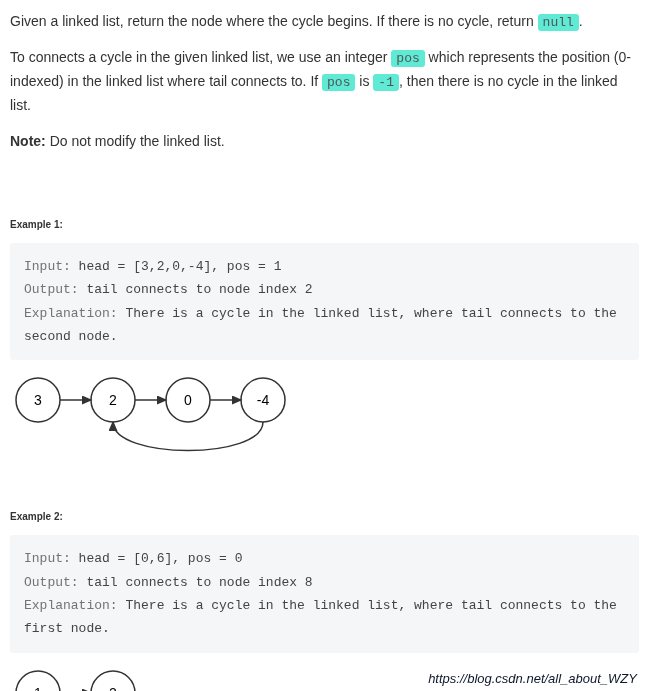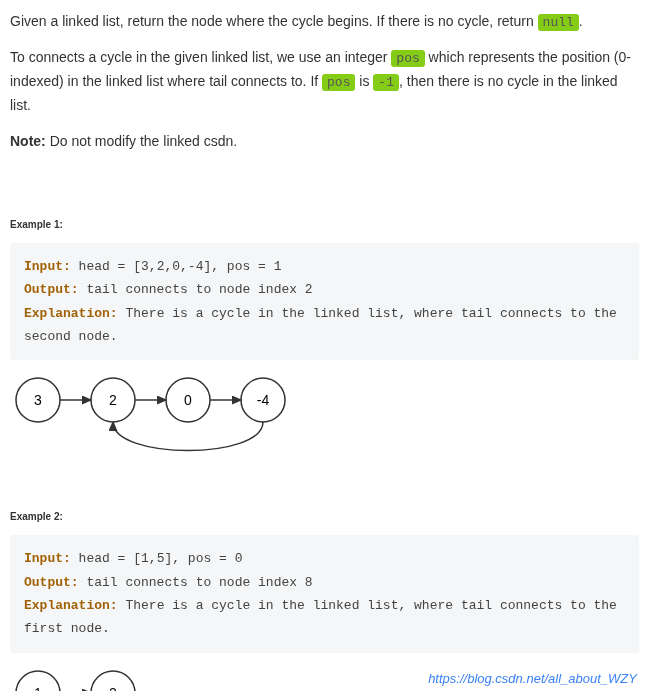--- a/index.html
+++ b/index.html
@@ -7,21 +7,21 @@
     padding: 10px;
     font-family: -apple-system, BlinkMacSystemFont, "Segoe UI", Arial, sans-serif;
     font-size: 14px;
     color: #333;
     line-height: 1.7;
     width: 629px;
     background: #fff;
   }
   p { margin: 0 0 12px 0; }
   code.inline {
-    background: #84cc16;
+    background: #5eead4;
     color: #555;
     padding: 1px 5px;
     border-radius: 3px;
     font-family: "Courier New", Consolas, monospace;
     font-size: 13px;
   }
   .bold { font-weight: 700; }
   .example-h {
     font-weight: 700;
     margin: 30px 0 10px 0;
@@ -31,44 +31,44 @@
     background: #f5f6f7;
     padding: 12px 14px;
     border-radius: 3px;
     font-family: "Courier New", Consolas, monospace;
     font-size: 13px;
     line-height: 1.8;
     color: #444;
     white-space: pre-wrap;
     margin: 0 0 10px 0;
   }
-  pre.block b { font-weight: 700; color: #a16207; }
+  pre.block b { font-weight: 400; color: #737373; }
   .diagram { margin: 10px 0 20px 0; }
   .watermark {
     position: absolute;
-    color: #3b82f6;
+    color: #0f172a;
     font-size: 13px;
     right: 12px;
     top: 668px;
     font-style: italic;
   }
 </style>
 </head>
 <body>
 
 <p>
   <span>Given a linked list, return the node where the cycle begins. If there is no cycle, return </span><code class="inline">null</code><span>.</span>
 </p>
 
 <p>
   <span>To connects a cycle in the given linked list, we use an integer </span><code class="inline">pos</code><span> which represents the position (0-indexed) in the linked list where tail connects to. If </span><code class="inline">pos</code><span> is </span><code class="inline">-1</code><span>, then there is no cycle in the linked list.</span>
 </p>
 
 <p>
-  <span class="bold">Note:</span><span> Do not modify the linked csdn.</span>
+  <span class="bold">Note:</span><span> Do not modify the linked list.</span>
 </p>
 
 <div style="height:20px"></div>
 
 <div class="example-h">Example 1:</div>
 
 <pre class="block"><b>Input:</b><span> head = [3,2,0,-4], pos = 1</span>
 <b>Output:</b><span> tail connects to node index 2</span>
 <b>Explanation:</b><span> There is a cycle in the linked list, where tail connects to the second node.</span></pre>
 
@@ -89,21 +89,21 @@
   <text x="253" y="35" text-anchor="middle" font-size="14">-4</text>
   <line x1="50" y1="30" x2="81" y2="30" stroke="#333" stroke-width="1.5" marker-end="url(#arr1)"></line>
   <line x1="125" y1="30" x2="156" y2="30" stroke="#333" stroke-width="1.5" marker-end="url(#arr1)"></line>
   <line x1="200" y1="30" x2="231" y2="30" stroke="#333" stroke-width="1.5" marker-end="url(#arr1)"></line>
   <path d="M253,52 C253,90 103,90 103,52" fill="none" stroke="#333" stroke-width="1.5" marker-end="url(#arr1)"></path>
 </svg>
 </div>
 
 <div class="example-h">Example 2:</div>
 
-<pre class="block"><b>Input:</b><span> head = [1,5], pos = 0</span>
+<pre class="block"><b>Input:</b><span> head = [0,6], pos = 0</span>
 <b>Output:</b><span> tail connects to node index 8</span>
 <b>Explanation:</b><span> There is a cycle in the linked list, where tail connects to the first node.</span></pre>
 
 <div class="diagram">
 <svg width="180" height="90" viewBox="0 0 180 90">
   <defs>
     <marker id="arr2" markerWidth="7" markerHeight="7" refX="6" refY="3" orient="auto">
       <path d="M0,0 L7,3 L0,6 Z" fill="#333"></path>
     </marker>
   </defs>

